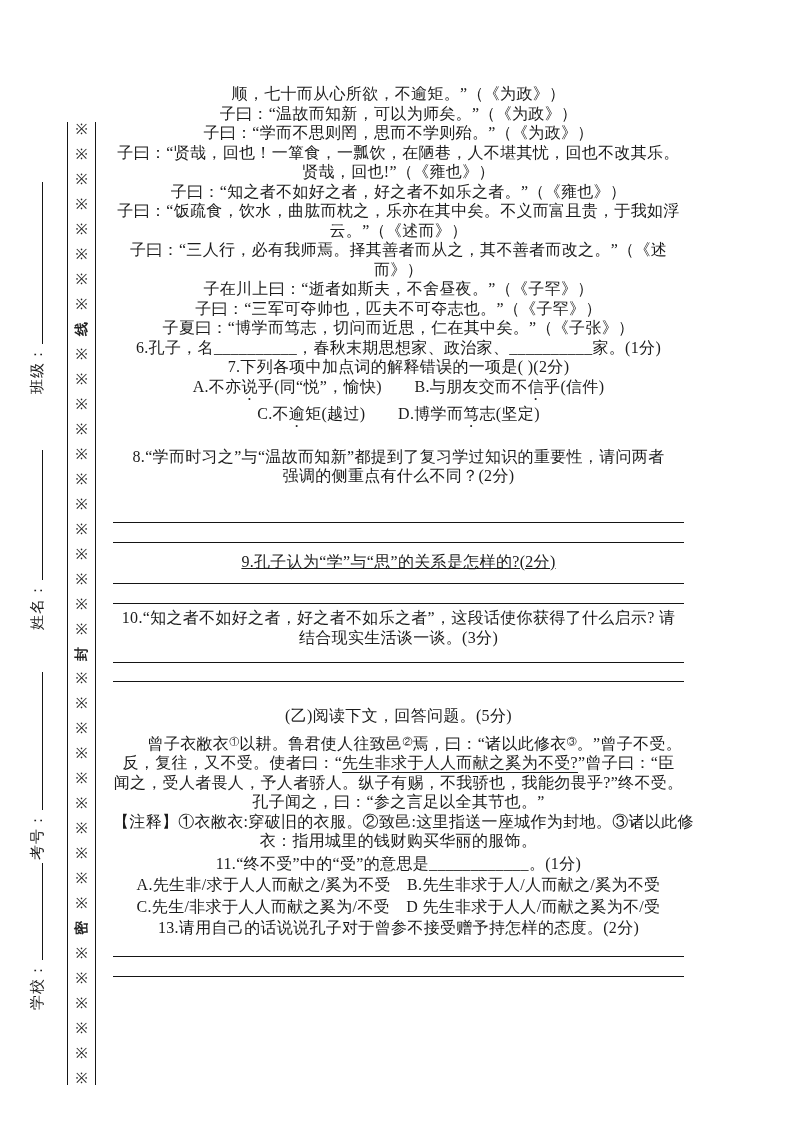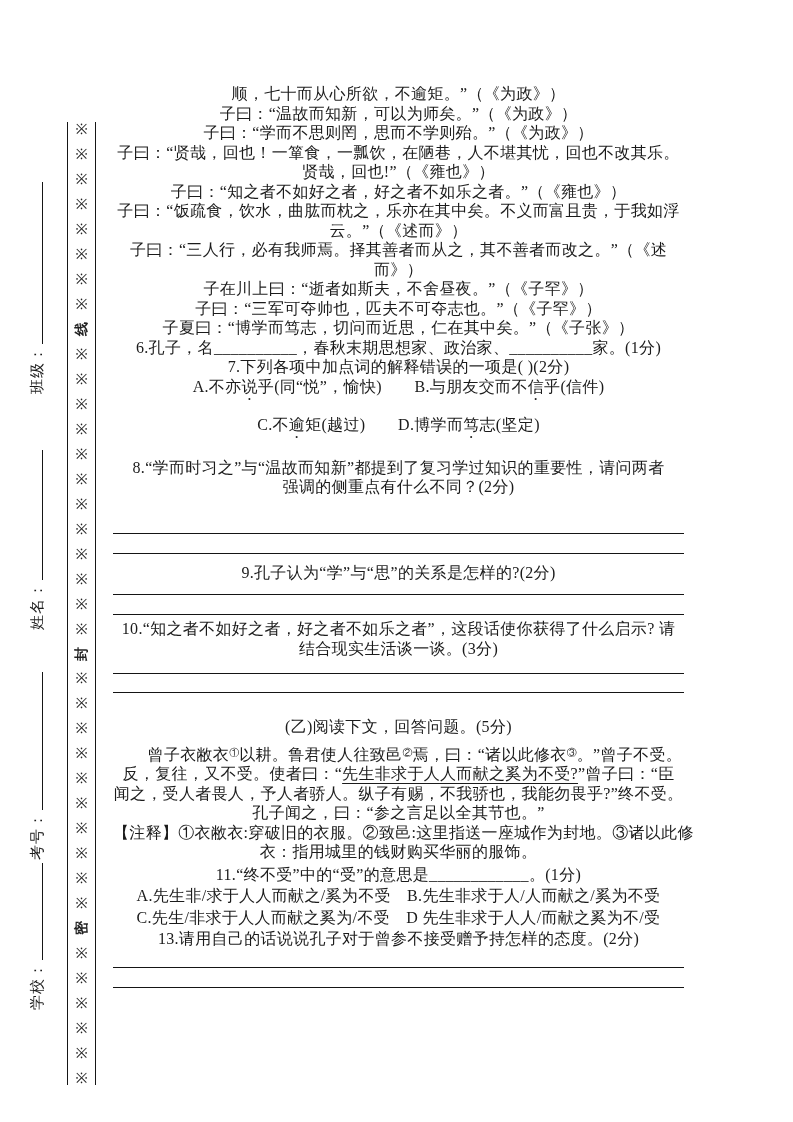--- a/index.html
+++ b/index.html
@@ -146,30 +146,30 @@
         <div class="ln">子曰：“三军可夺帅也，匹夫不可夺志也。”（《子罕》）</div>
         <div class="ln">子夏曰：“博学而笃志，切问而近思，仁在其中矣。”（《子张》）</div>
       </div>
 
     <div class="ln">6.孔子，名__________，春秋末期思想家、政治家、__________家。(1分)</div>
     <div class="ln">7.下列各项中加点词的解释错误的一项是( )(2分)</div>
 
     <div class="ln">
       
     <span>A.不亦</span><span class="dot">说</span><span>乎(同“悦”，愉快)　　B.与朋友交而不</span><span class="dot">信</span><span>乎(信件)</span></div>
-    <div class="ln" style="margin-top:11px;">
+    <div class="ln" style="">
       
     <span>C.不</span><span class="dot">逾</span><span>矩(越过)　　D.博学而</span><span class="dot">笃</span><span>志(坚定)</span></div>
 
     <div class="ln" style="margin-top:16px;">8.“学而时习之”与“温故而知新”都提到了复习学过知识的重要性，请问两者</div>
     <div class="ln">强调的侧重点有什么不同？(2分)</div>
     <div class="rule" style="margin-top:36px;"></div>
     <div class="rule" style="margin-top:19px;"></div>
 
-    <div class="ln" style="margin-top:9px;">9.孔子认为“学”与“思”的关系是怎样的?(2分)</div>
+    <div class="ln" style="margin-top:9px;text-decoration:underline;">9.孔子认为“学”与“思”的关系是怎样的?(2分)</div>
     <div class="rule" style="margin-top:12px;"></div>
     <div class="rule" style="margin-top:19px;"></div>
 
     <div class="ln" style="margin-top:4px;">10.“知之者不如好之者，好之者不如乐之者”，这段话使你获得了什么启示? 请</div>
     <div class="ln">结合现实生活谈一谈。(3分)</div>
     <div class="rule" style="margin-top:15px;"></div>
     <div class="rule" style="margin-top:18px;"></div>
 
     <div class="ln" style="margin-top:24px;">(乙)阅读下文，回答问题。(5分)</div>
 

